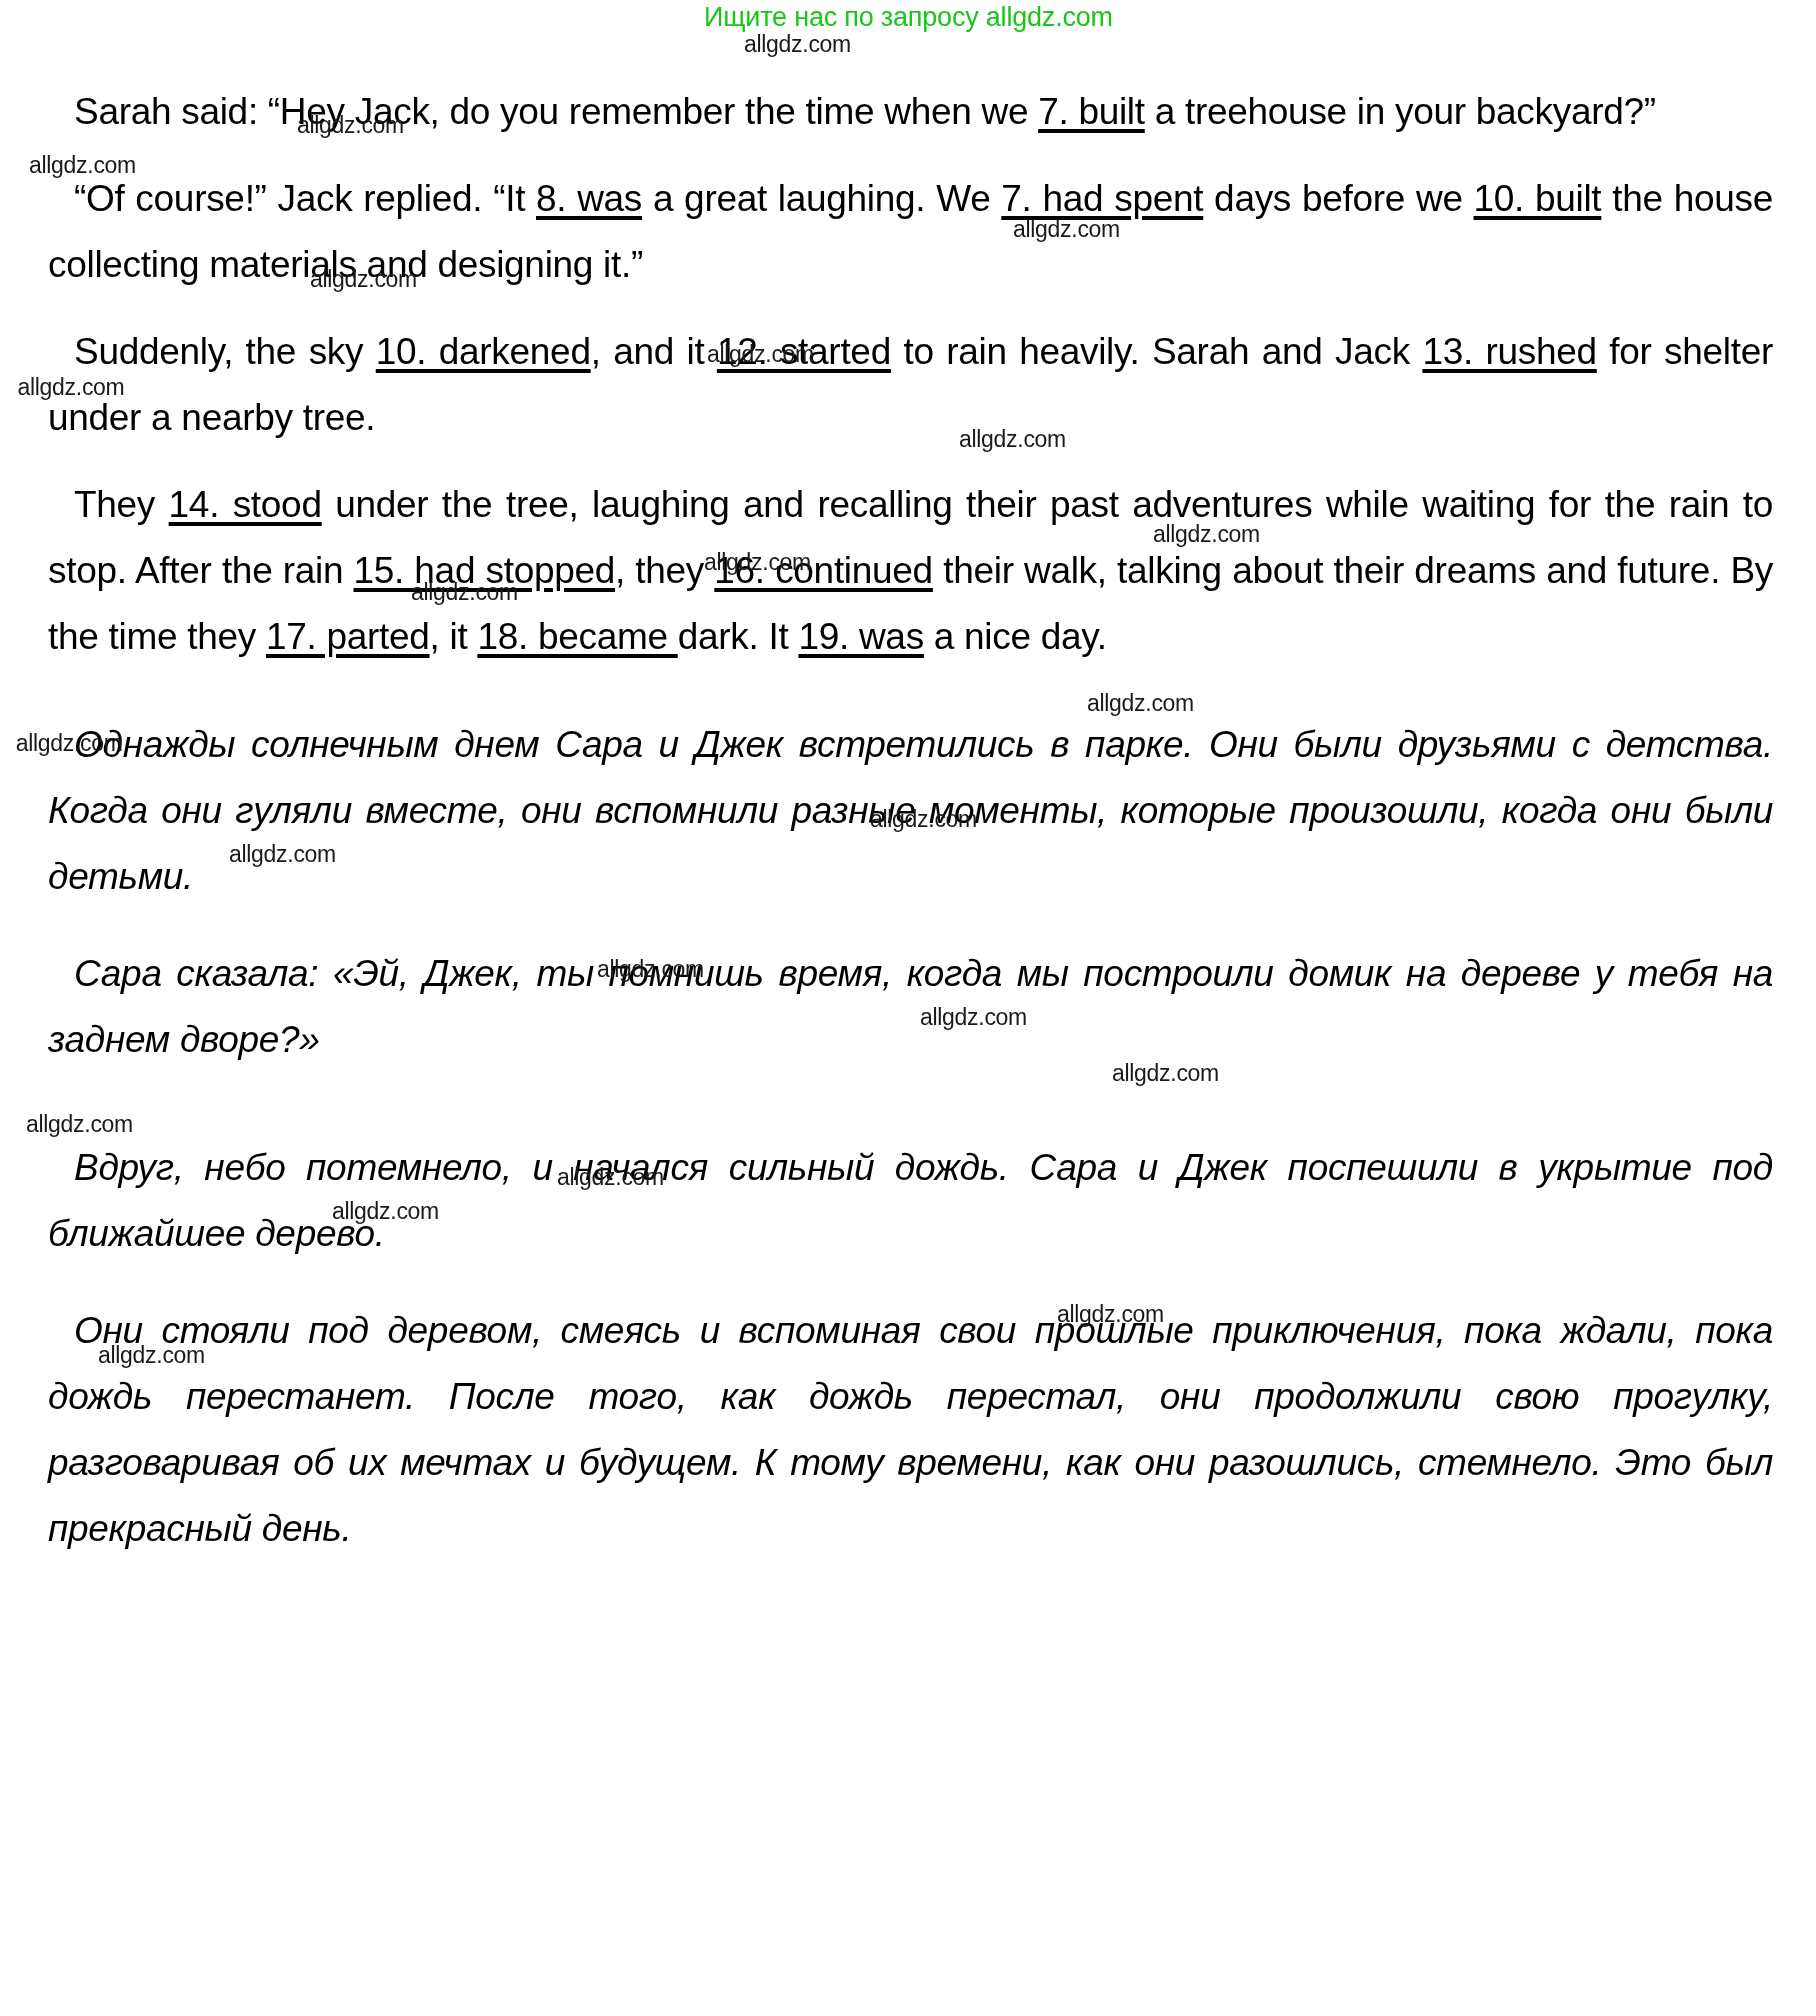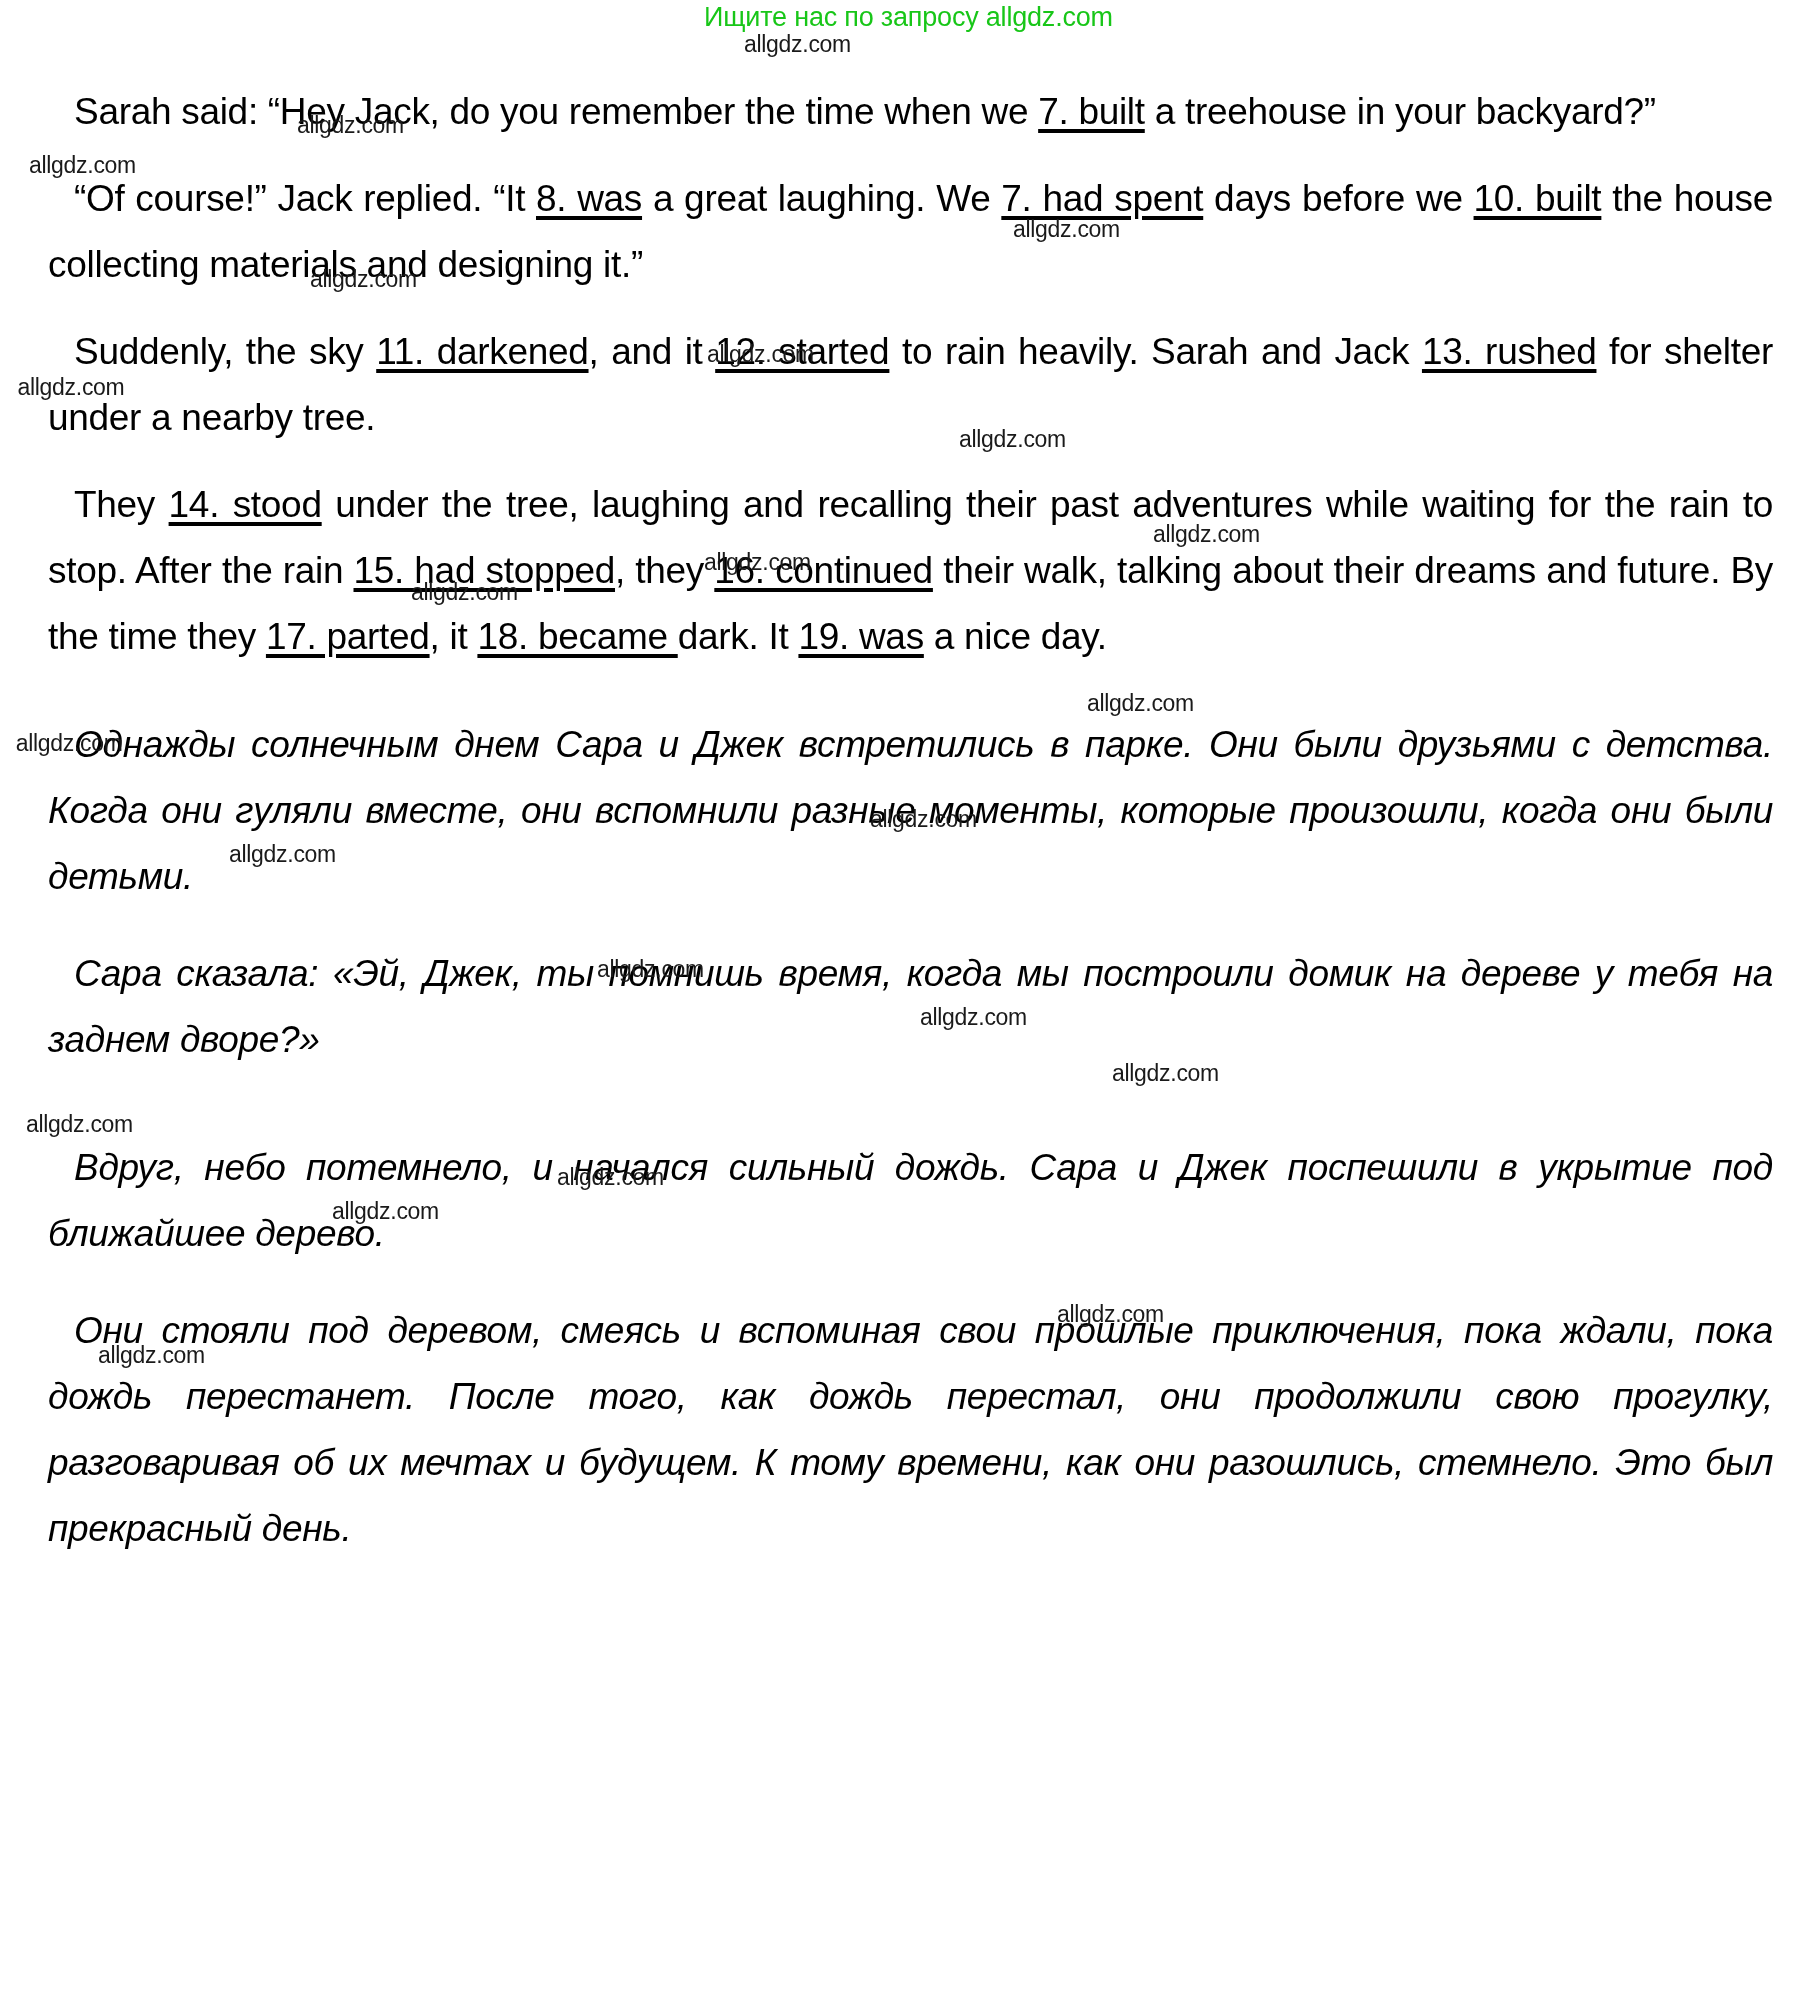--- a/index.html
+++ b/index.html
@@ -109,21 +109,21 @@
 <div id="page">
 
   <div class="promo">Ищите нас по запросу allgdz.com</div>
 
   <div class="content">
 
     <p class="para eng last-line-left" id="p-eng-1"><span>Sarah said: “Hey Jack, do you remember the time when we </span><u class="answer">7. built</u><span> a treehouse in your backyard?”</span></p>
     <div class="gap-sm"></div>
     <p class="para eng last-line-left" id="p-eng-2"><span>“Of course!” Jack replied. “It </span><u class="answer">8. was</u><span> a great laughing. We </span><u class="answer">7. had spent</u><span> days before we </span><u class="answer">10. built</u><span> the house collecting materials and designing it.”</span></p>
     <div class="gap-sm"></div>
-    <p class="para eng last-line-left" id="p-eng-3"><span>Suddenly, the sky </span><u class="answer">11. darkened</u><span>, and it </span><u class="answer">12. started</u><span> to rain heavily. Sarah and Jack </span><u class="answer">13. rushed</u><span> for shelter under a nearby tree.</span></p>
+    <p class="para eng last-line-left" id="p-eng-3"><span>Suddenly, the sky </span><u class="answer">10. darkened</u><span>, and it </span><u class="answer">12. started</u><span> to rain heavily. Sarah and Jack </span><u class="answer">13. rushed</u><span> for shelter under a nearby tree.</span></p>
     <div class="gap-sm"></div>
     <p class="para eng last-line-left" id="p-eng-4"><span>They </span><u class="answer">14. stood</u><span> under the tree, laughing and recalling their past adventures while waiting for the rain to stop. After the rain </span><u class="answer">15. had stopped</u><span>, they </span><u class="answer">16. continued</u><span> their walk, talking about their dreams and future. By the time they </span><u class="answer">17. parted</u><span>, it </span><u class="answer">18. became </u><span>dark. It </span><u class="answer">19. was</u><span> a nice day.</span></p>
 
     <div class="gap-lg"></div>
 
     <p class="para rus last-line-left">Однажды солнечным днем Сара и Джек встретились в парке. Они были друзьями с детства. Когда они гуляли вместе, они вспомнили разные моменты, которые произошли, когда они были детьми.</p>
     <div class="gap-md"></div>
     <p class="para rus last-line-left">Сара сказала: «Эй, Джек, ты помнишь время, когда мы построили домик на дереве у тебя на заднем дворе?»</p>
     <div class="gap-md"></div>
     <div class="gap-md"></div>

